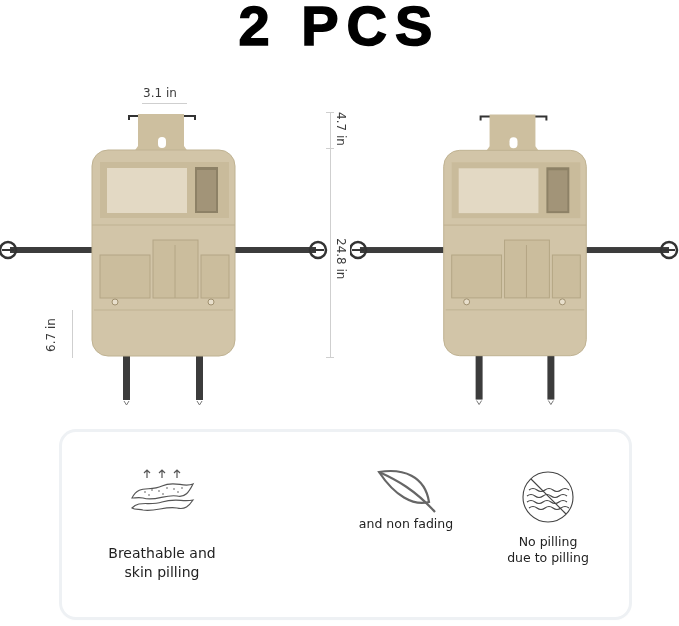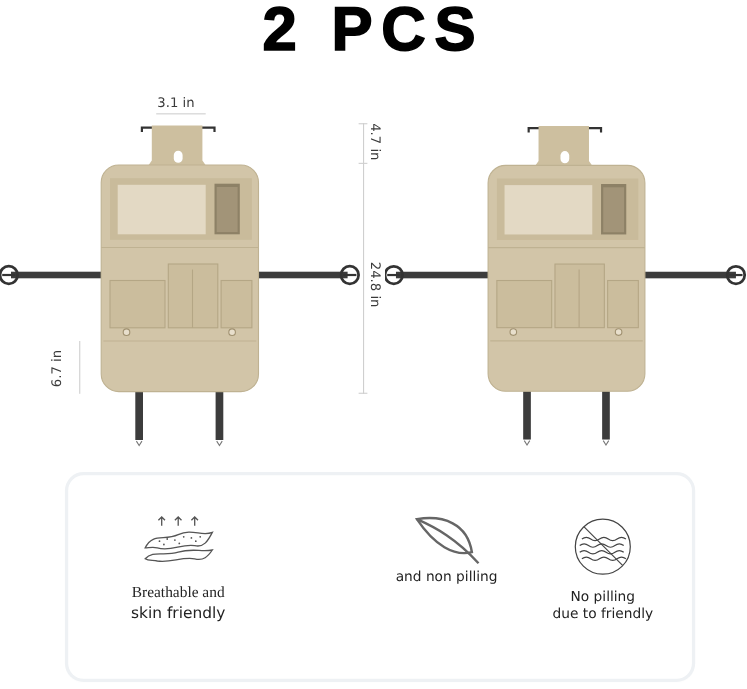--- a/index.html
+++ b/index.html
@@ -162,43 +162,43 @@
           <circle cx="25" cy="24" r="0.8"></circle>
           <circle cx="32" cy="25" r="0.8"></circle>
         <circle cx="40" cy="22" r="0.8"></circle>
           <circle cx="47" cy="23" r="0.8"></circle>
           <circle cx="55" cy="22" r="0.8"></circle>
         <circle cx="22" cy="29" r="0.8"></circle>
           <circle cx="36" cy="28" r="0.8"></circle>
           <circle cx="51" cy="26" r="0.8"></circle>
       </g>
     </svg>
-    <span class="label" style="margin-top:14px;font-family:Liberation Serif, serif;">Breathable and</span>
-    <span class="label">skin friendly</span>
+    <span class="label" style="margin-top:28px;">Breathable and</span>
+    <span class="label">skin pilling</span>
   </div>
 
 
   <div class="feature" style="left:266px; top:34px; width:156px;">
     <svg class="icon" width="66" height="50" viewBox="0 0 66 50">
       <g fill="none" stroke="#666" stroke-width="2.2">
         <path d="M6 6 C30 2 52 10 56 36 C40 40 22 30 6 6 Z"></path>
         <path d="M6 6 C24 14 42 24 62 46"></path>
       </g>
     </svg>
-    <span class="label small">and non pilling</span>
+    <span class="label small">and non fading</span>
   </div>
 
   <div class="feature" style="left:436px; top:38px; width:100px;">
     <svg class="icon" width="54" height="54" viewBox="0 0 54 54">
       <g fill="none" stroke="#444" stroke-width="1.1">
         <circle cx="27" cy="27" r="25"></circle>
         <line x1="10" y1="9" x2="45" y2="44"></line>
         <path d="M8 20 q4 -3 8 0 t8 0 t8 0 t8 0 t8 0"></path>
         <path d="M6 26 q4 -3 8 0 t8 0 t8 0 t8 0 t8 0"></path>
         <path d="M6 32 q4 -3 8 0 t8 0 t8 0 t8 0 t8 0"></path>
         <path d="M8 38 q4 -3 8 0 t8 0 t8 0 t8 0 t8 0"></path>
       </g>
     </svg>
     <span class="label small" style="margin-top:10px;">No pilling</span>
-    <span class="label small">due to friendly</span>
+    <span class="label small">due to pilling</span>
   </div>
 
 </div>
 
 </body></html>

